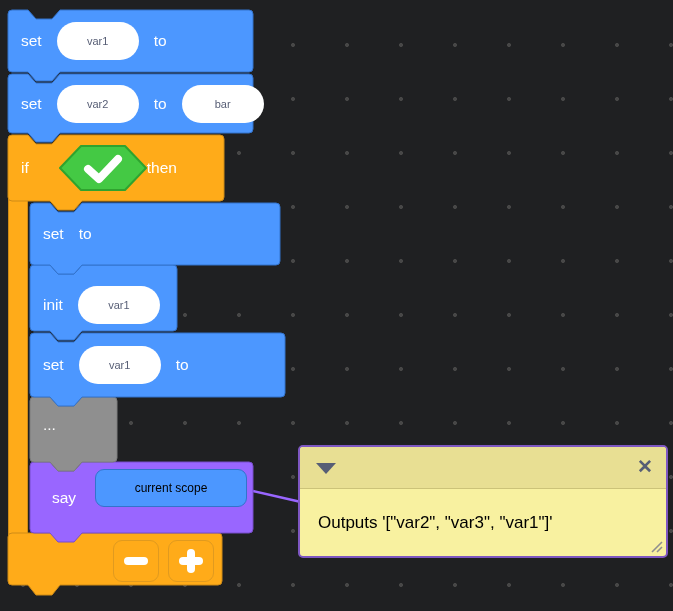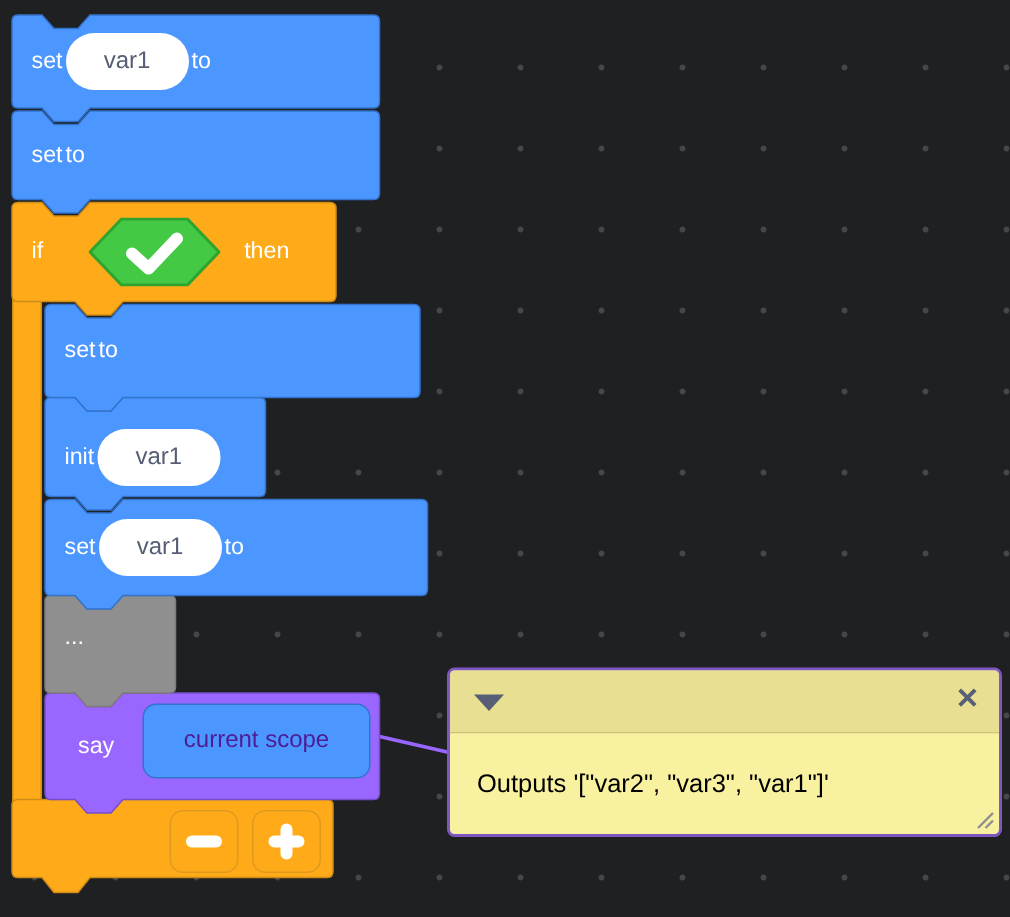--- a/index.html
+++ b/index.html
@@ -9,38 +9,38 @@
     background-image:radial-gradient(circle,#474747 1.6px,transparent 2.3px);
     background-size:54px 54px;
     background-position:-4px 18px;
     font-family:"Liberation Sans",sans-serif;
     -webkit-font-smoothing:antialiased;
   }
   .block{position:absolute;}
   .block svg.bg{position:absolute;left:0;top:0;overflow:visible;display:block;}
   .row{
     position:absolute;left:0;top:0;width:100%;display:flex;align-items:center;
-    gap:2px;padding:0 13px;box-sizing:border-box;color:#fff;
+    gap:15px;padding:0 13px;box-sizing:border-box;color:#fff;
     font-size:15.5px;font-weight:500;white-space:nowrap;
   }
   .oval{
     background:#fff;height:38px;border-radius:19px;min-width:46px;
     display:flex;align-items:center;justify-content:center;
-    padding:0 18px;color:#575E75;font-weight:400;font-size:16px;
+    padding:0 18px;color:#575E75;font-weight:400;font-size:11px;
   }
   .spine{
     position:absolute;left:8px;top:190px;width:20px;height:350px;
     background:#FFAB19;border-left:1px solid #CF8B17;border-right:1px solid #CF8B17;
     box-sizing:border-box;z-index:1;
   }
   .reporter{
-    position:absolute;left:65px;top:7px;width:152px;height:50px;
+    position:absolute;left:65px;top:7px;width:152px;height:38px;
     background:#4C97FF;border:1.5px solid #3373CC;border-radius:9px;
     box-sizing:border-box;display:flex;align-items:center;justify-content:center;
-    color:#4c1d95;font-size:16px;font-weight:500;
+    color:#000000;font-size:12px;font-weight:500;
   }
   .mut-btn{
     position:absolute;top:7px;width:46px;height:42px;border-radius:9px;
     background:#FFAB19;border:1.5px solid #E09A1F;box-sizing:border-box;cursor:pointer;
   }
   .mut-btn .bar-h{position:absolute;left:50%;top:50%;width:24px;height:8px;margin:-4px 0 0 -12px;background:#fff;border-radius:4px;}
   .mut-btn .bar-v{position:absolute;left:50%;top:50%;width:8px;height:24px;margin:-12px 0 0 -4px;background:#fff;border-radius:4px;}
   .comment{
     position:absolute;left:298px;top:445px;width:370px;height:113px;
     background:#F8F1A0;border:2px solid #7E57C2;border-radius:5px;
@@ -144,31 +144,33 @@
 <div class="block" style="left:8px;top:135px;width:248px;height:66px;z-index:8">
   <svg class="bg" width="216" height="66">
     <path d="M4 0H20L28 9H44L52 0H212Q216 0 216 4V62Q216 66 212 66H74L66 75H50L42 66H4Q0 66 0 62V4Q0 0 4 0Z" fill="#FFAB19" stroke="#CF8B17" stroke-width="1"></path>
   </svg>
   <div class="row" style="height:66px;gap:0">
     <span>if</span>
     <svg width="88" height="46" style="margin-left:30px">
       <polygon points="22,1 66,1 87,23 66,45 22,45 1,23" fill="#44C944" stroke="#2FA32F" stroke-width="2" stroke-linejoin="round"></polygon>
       <polyline points="29,24 40,34 59,14" fill="none" stroke="#ffffff" stroke-width="8" stroke-linecap="round" stroke-linejoin="round"></polyline>
     </svg>
-    <span style="margin-left:16px">then</span>
+    <span style="margin-left:0">then</span>
   </div>
 </div>
 
 <div class="block" style="left:8px;top:74px;width:245px;height:59px;z-index:9">
   <svg class="bg" width="245" height="59">
     <path d="M4 0H20L28 9H44L52 0H241Q245 0 245 4V55Q245 59 241 59H52L44 68H28L20 59H4Q0 59 0 55V4Q0 0 4 0Z" fill="#4C97FF" stroke="#3373CC" stroke-width="1"></path>
   </svg>
   <div class="row" style="height:59px">
     <span>set</span>
+    <span class="oval">var2</span>
     <span>to</span>
+    <span class="oval">bar</span>
   </div>
 </div>
 
 <div class="block" style="left:8px;top:10px;width:245px;height:62px;z-index:10">
   <svg class="bg" width="245" height="62">
     <path d="M4 0H20L28 9H44L52 0H241Q245 0 245 4V58Q245 62 241 62H52L44 71H28L20 62H4Q0 62 0 58V4Q0 0 4 0Z" fill="#4C97FF" stroke="#3373CC" stroke-width="1"></path>
   </svg>
   <div class="row" style="height:62px">
     <span>set</span>
     <span class="oval">var1</span>

